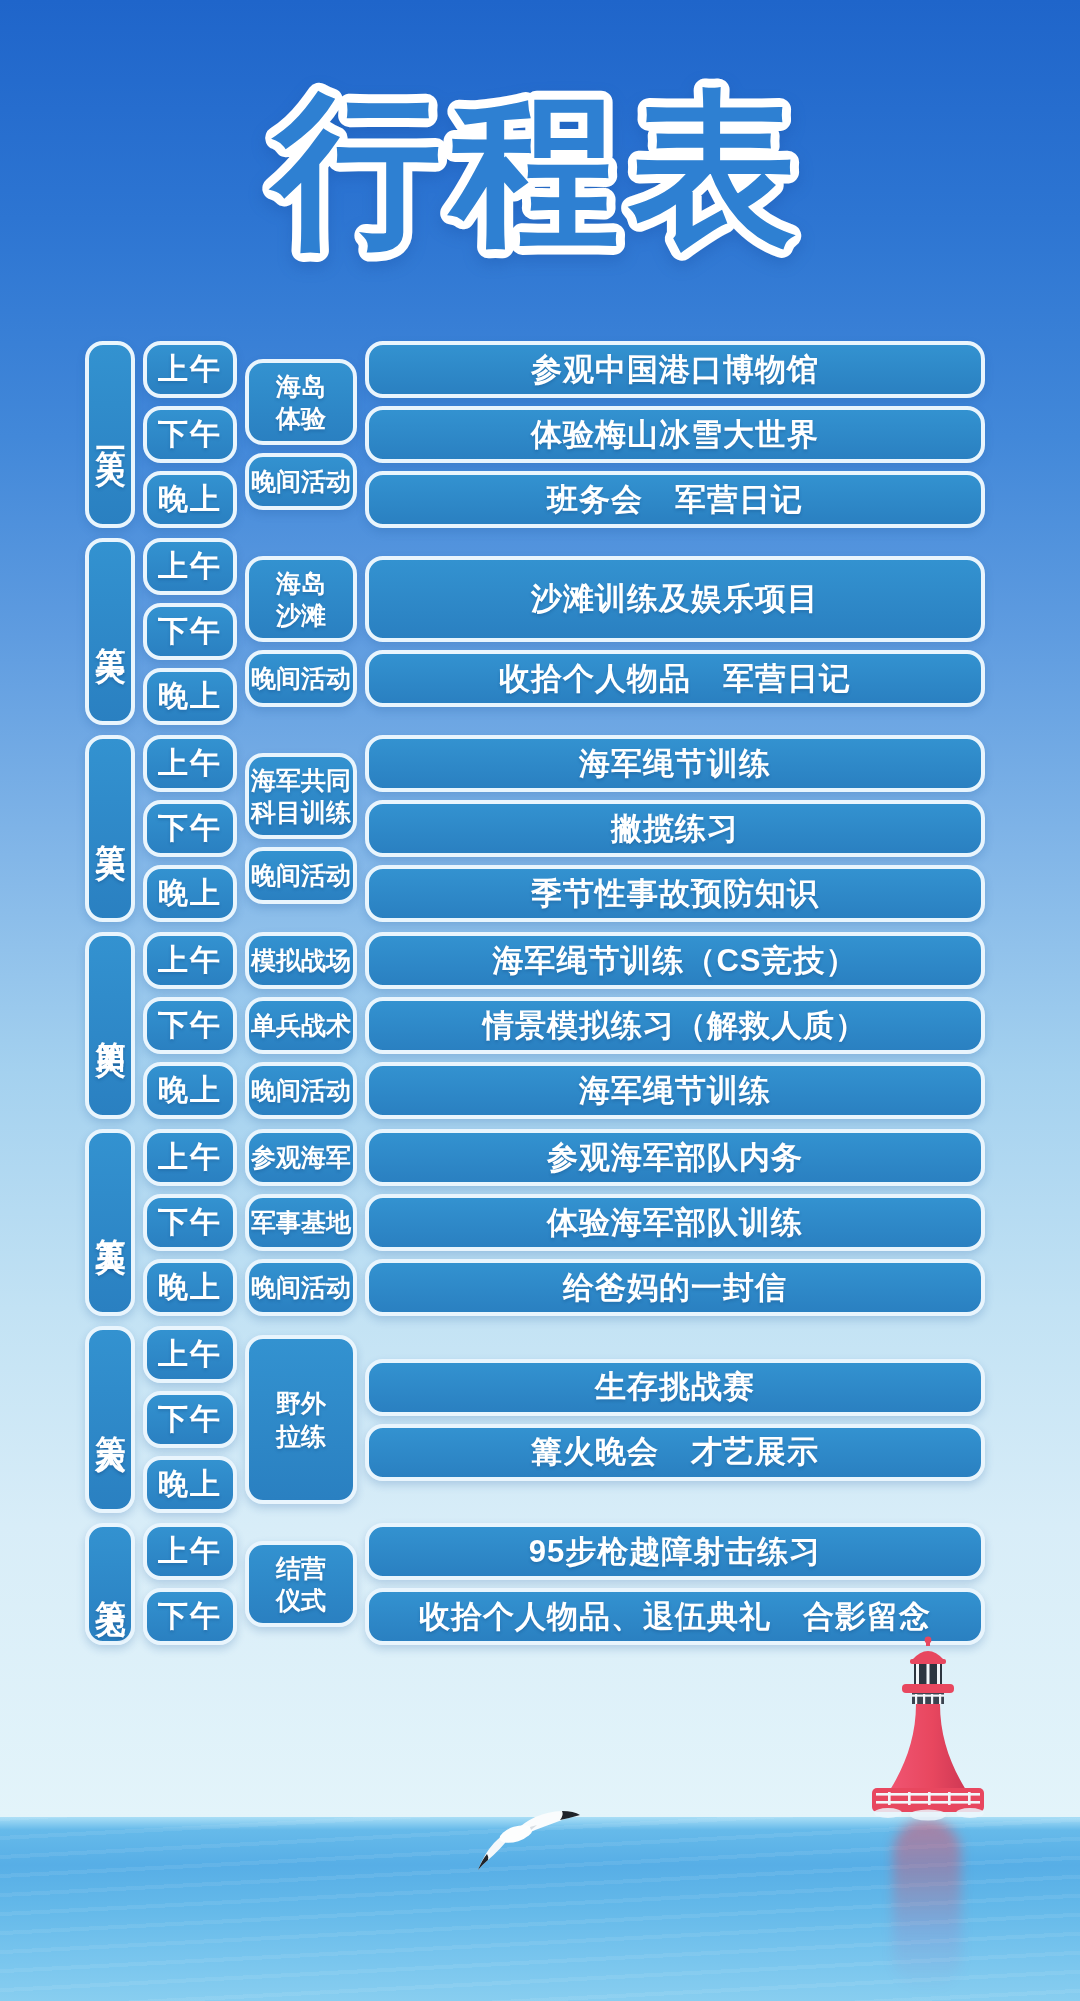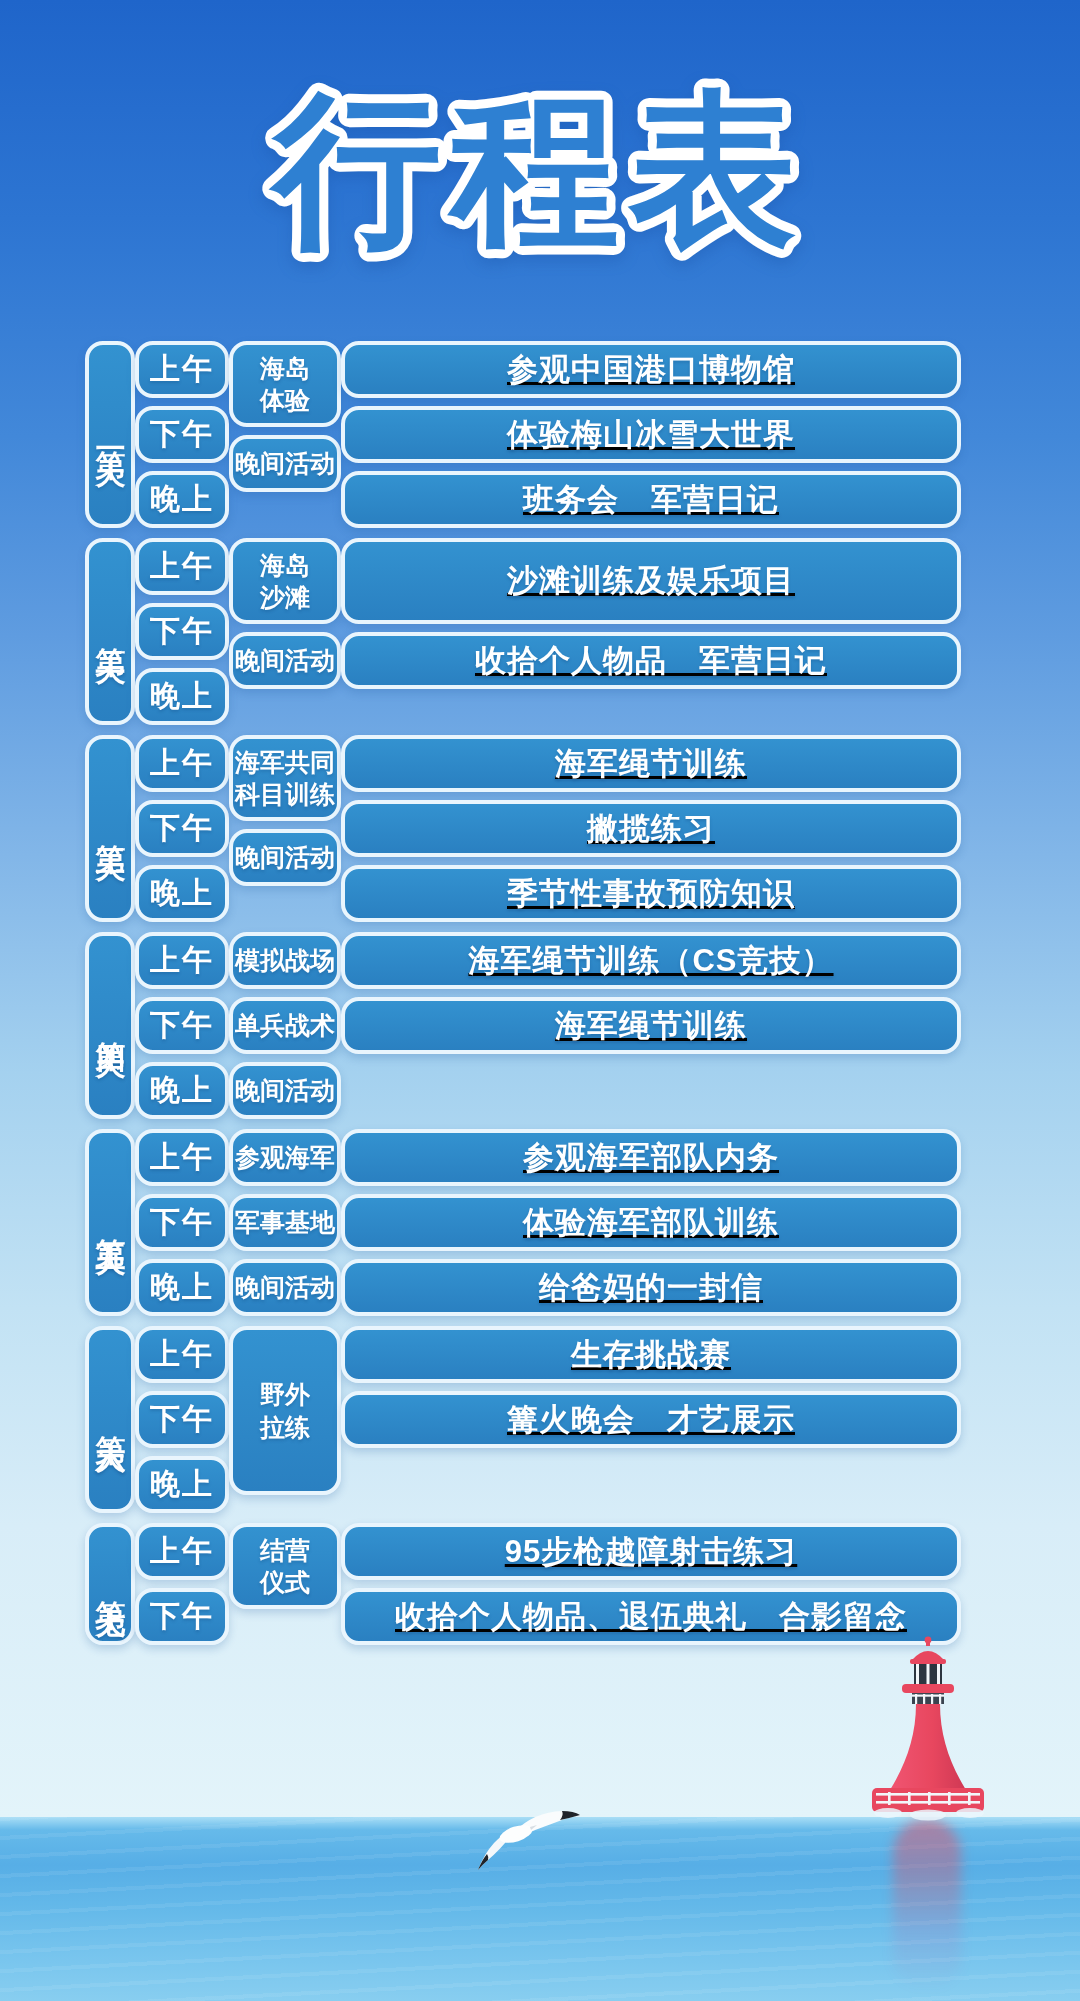--- a/index.html
+++ b/index.html
@@ -37,42 +37,42 @@
   .title-text{
     font-family:"Liberation Sans","DejaVu Sans",sans-serif;
     font-size:168px;font-weight:900;letter-spacing:10px;
     fill:#2e80d2;stroke:#ffffff;stroke-width:18;
     paint-order:stroke fill;stroke-linejoin:round;
   }
   .schedule{
     position:absolute;left:85px;top:341px;width:900px;
     display:flex;flex-direction:column;gap:10px;
   }
-  .day{display:flex;align-items:flex-start;}
+  .day{display:flex;gap:8px;align-items:center;}
   .col{display:flex;flex-direction:column;gap:8px;}
   .cell{
     box-sizing:border-box;height:57px;
     background:linear-gradient(180deg,#3392d0 0%,#2a80c1 100%);
     border:4px solid #e9f5fd;border-radius:18px;
     display:flex;align-items:center;justify-content:center;
     color:#ffffff;font-weight:bold;
     text-shadow:0 2px 3px rgba(15,70,125,.30);
     box-shadow:0 4px 9px rgba(30,90,160,.22);
     text-align:center;
   }
   .h2{height:86px;}
   .h3{height:169px;}
   .day-label{
     width:50px;height:auto;align-self:stretch;
     writing-mode:vertical-rl;text-orientation:upright;
     font-size:30px;letter-spacing:5px;
   }
   .times{width:94px;}
   .cats{width:112px;}
-  .acts{width:620px;text-decoration:underline;}
+  .acts{width:620px;}
   .time{font-size:30px;letter-spacing:2px;}
   .cat{font-size:25px;white-space:pre-line;line-height:1.3;}
   .act{font-size:31px;white-space:pre-line;letter-spacing:1px;}
   .lighthouse{position:absolute;left:858px;top:1636px;width:140px;height:186px;}
   .seagull{position:absolute;left:458px;top:1798px;width:128px;height:78px;}
 </style>
 </head>
 <body>
 
 <div class="sky"></div>
@@ -149,20 +149,21 @@
       <div class="cell time">下午</div>
       <div class="cell time">晚上</div>
     </div>
     <div class="col cats">
       <div class="cell cat">模拟战场</div>
       <div class="cell cat">单兵战术</div>
       <div class="cell cat">晚间活动</div>
     </div>
     <div class="col acts">
       <div class="cell act">海军绳节训练（CS竞技）</div>
+      <div class="cell act">情景模拟练习（解救人质）</div>
       <div class="cell act">海军绳节训练</div>
     </div>
   </section>
 
   <section class="day">
     <div class="cell day-label">第五天</div>
     <div class="col times">
       <div class="cell time">上午</div>
       <div class="cell time">下午</div>
       <div class="cell time">晚上</div>

